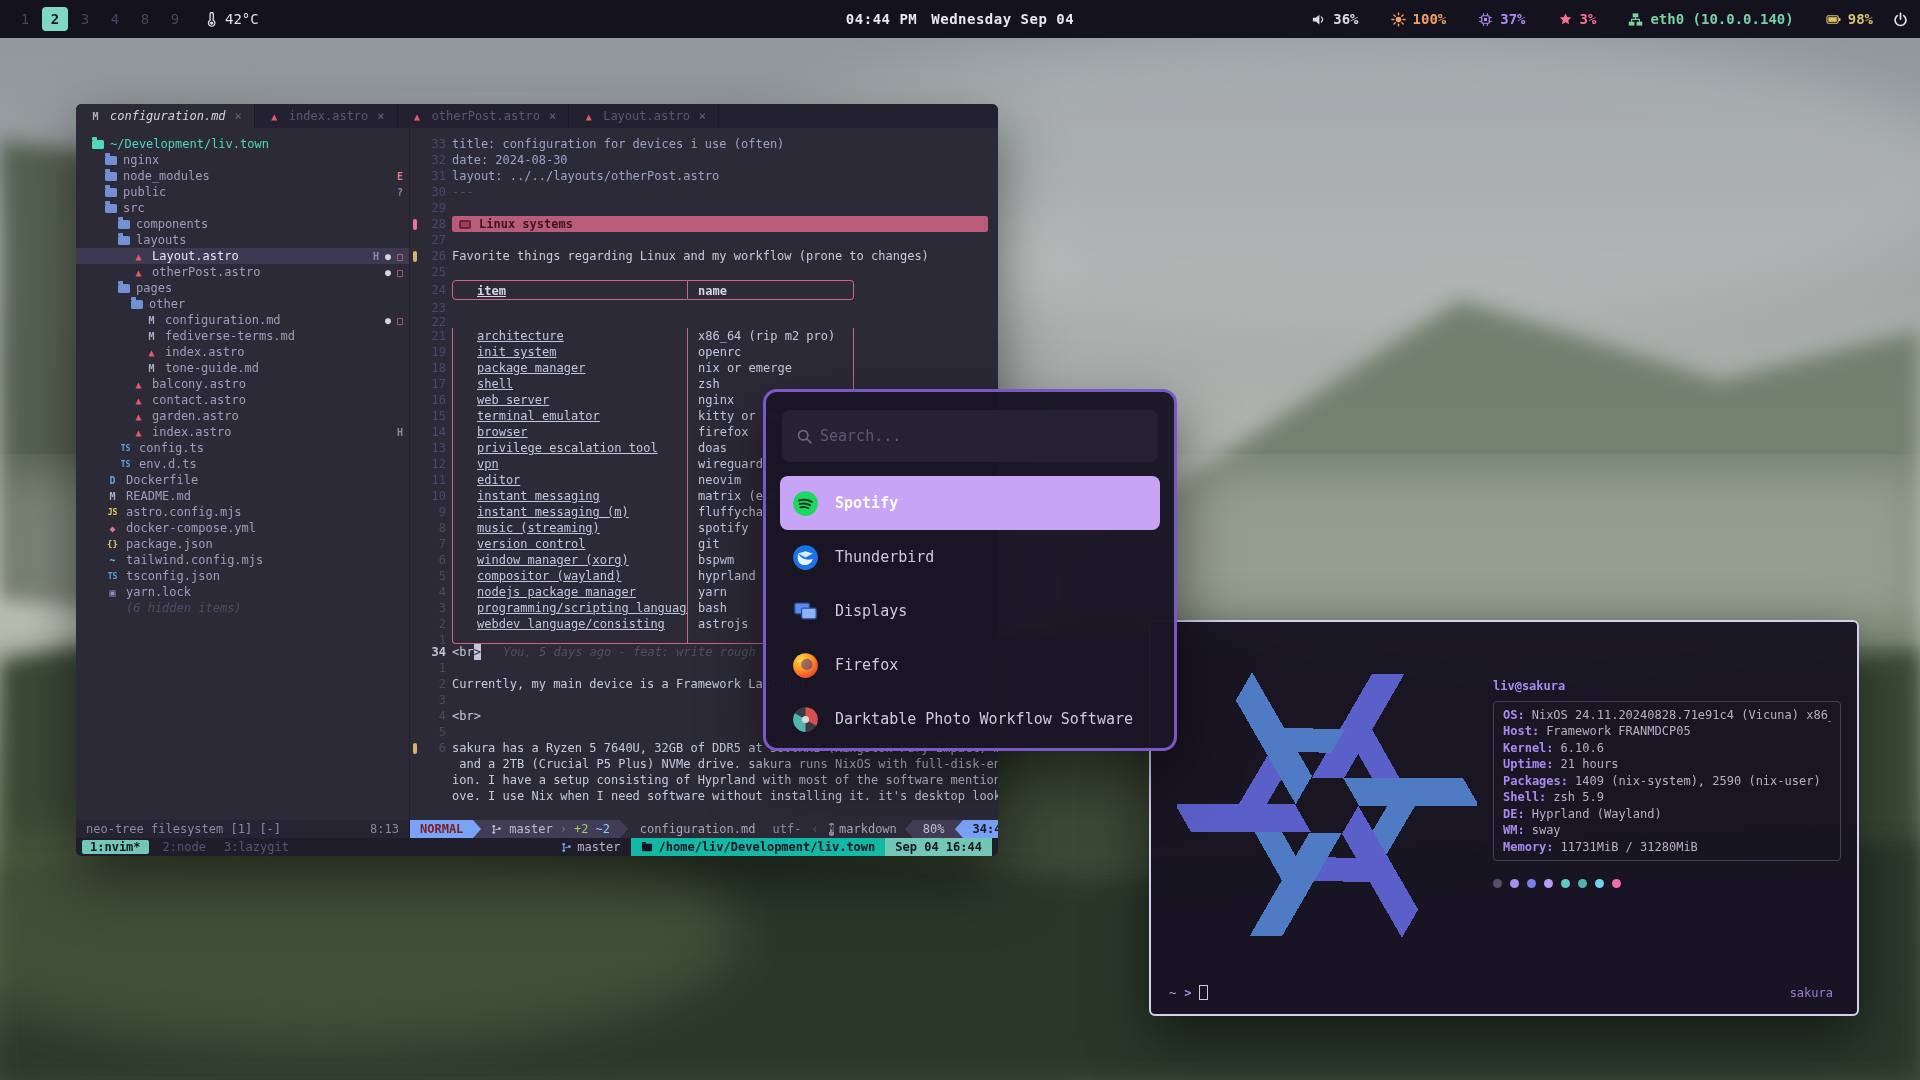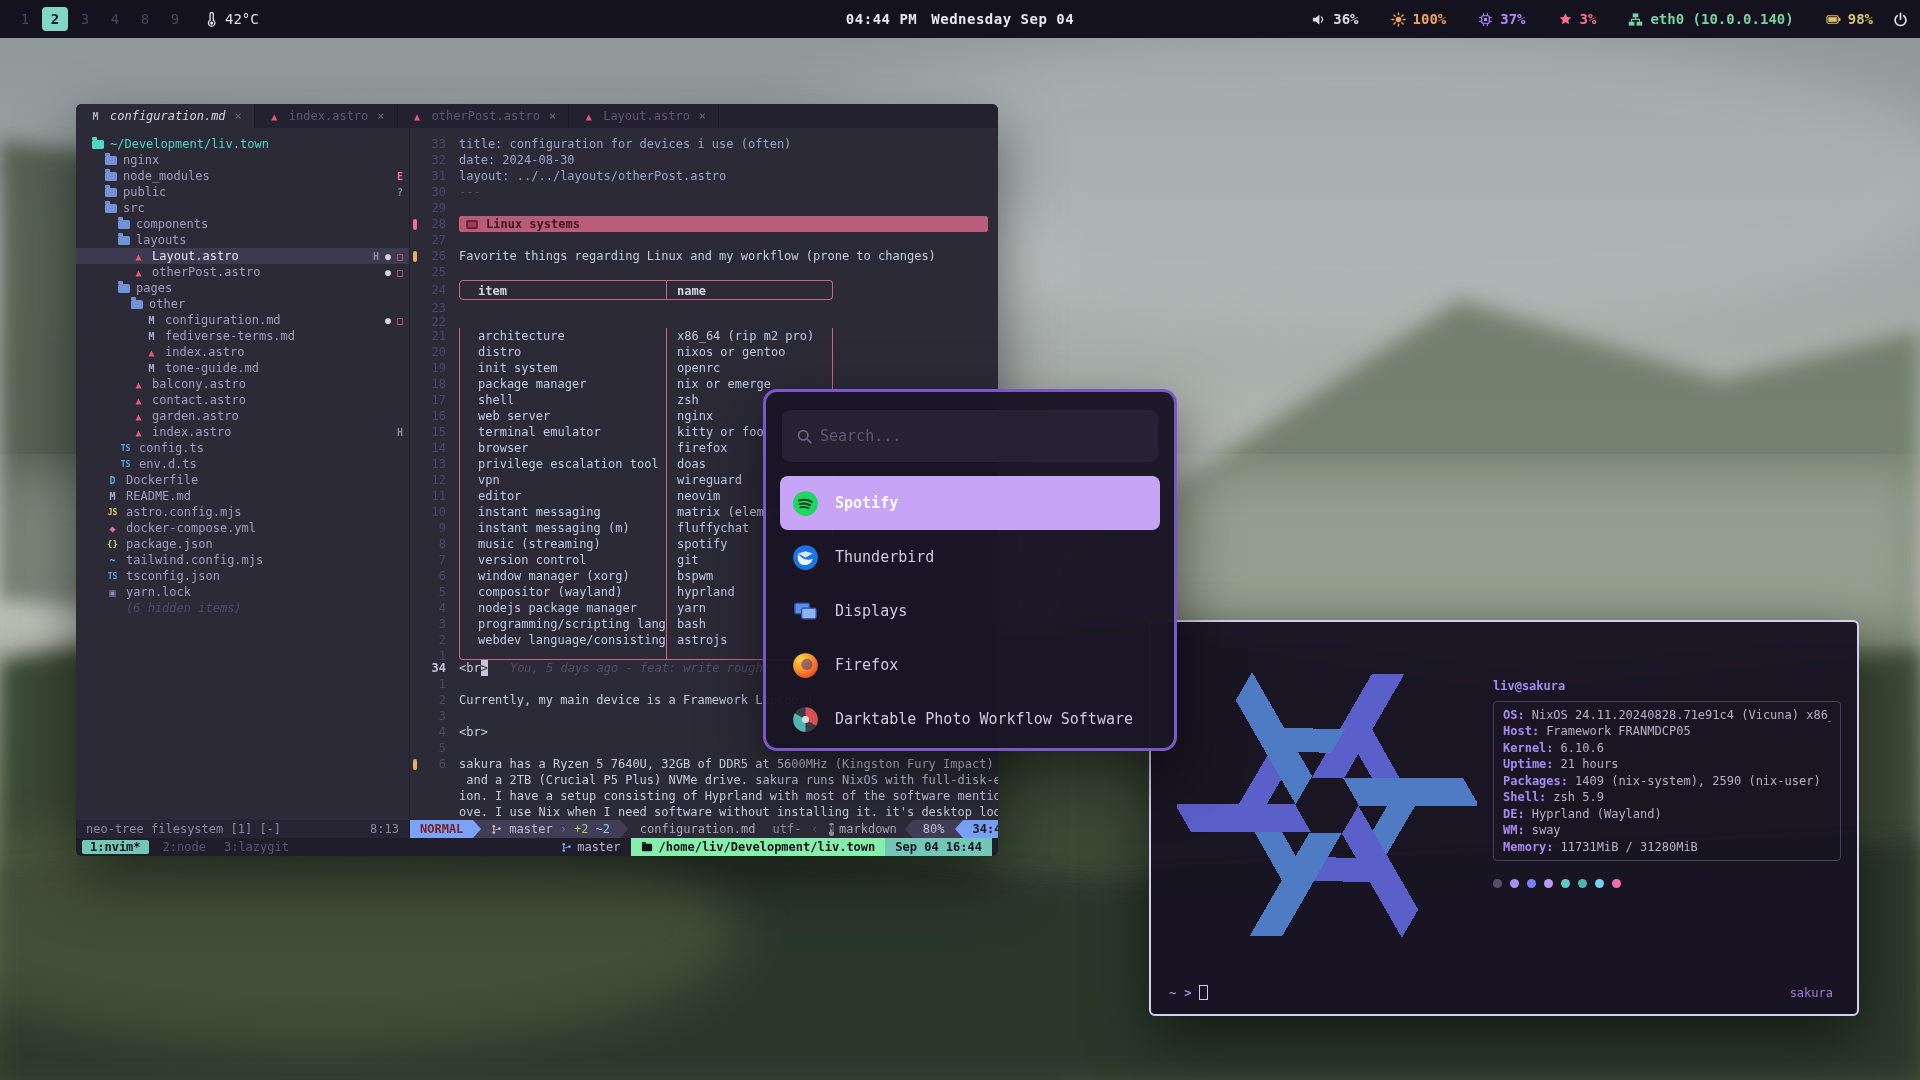--- a/index.html
+++ b/index.html
@@ -55,30 +55,30 @@
 
   
   .bufarea{flex:1;min-width:0;padding-top:8px;overflow:hidden;background:#2d2a38;}
   .bl{display:flex;height:16px;line-height:16px;align-items:stretch;white-space:pre;}
   .bl-thead{height:20px;line-height:20px;}
   .bl-tgap{height:14px;}
   .bl-tbot{height:12px;}
   .sign{width:10px;flex:none;display:flex;align-items:center;justify-content:center;}
   .sign-pink::before{content:"";width:4px;height:11px;background:#f0709a;border-radius:2px;}
   .sign-yellow::before{content:"";width:4px;height:11px;background:#e0af68;border-radius:2px;}
-  .lnum{width:26px;flex:none;text-align:right;color:#4c4764;margin-right:13px;}
+  .lnum{width:26px;flex:none;text-align:right;color:#4c4764;margin-right:6px;}
   .lnum.cur{color:#c8c3dc;font-weight:bold;}
   .lc{flex:1;min-width:0;overflow:hidden;display:flex;align-items:stretch;color:#c3c8e0;}
   .lc.fm{color:#9aa3c8;}
   .lc.dim{color:#565066;}
   .lc.body{color:#c6cbe2;}
   .hbar{display:inline-flex;align-items:center;gap:8px;width:calc(100% - 10px);background:#b95c79;
     color:#40141f;font-weight:bold;border-radius:2px;padding:0 7px;}
   .hico{width:12px;height:9px;border:2px solid #6d2436;border-radius:2px;background:#9c4058;flex:none;}
-  .tr .tc1{width:208px;flex:none;padding-left:18px;border-left:1px solid #cf6585;border-right:1px solid #cf6585;overflow:hidden;}
+  .tr .tc1{width:236px;flex:none;padding-left:24px;border-left:1px solid #cf6585;border-right:1px solid #cf6585;overflow:hidden;text-decoration:underline;}
   .tr .tc2{width:166px;flex:none;padding-left:10px;border-right:1px solid #cf6585;overflow:hidden;}
   .bl-thead .tc1{border:1px solid #cf6585;border-radius:4px 0 0 4px;font-weight:bold;color:#d3d7ea;}
   .bl-thead .tc2{border:1px solid #cf6585;border-left:none;border-radius:0 4px 4px 0;font-weight:bold;color:#d3d7ea;}
   .bl-tbot .tc1{border-bottom:1px solid #cf6585;border-bottom-left-radius:4px;}
   .bl-tbot .tc2{border-bottom:1px solid #cf6585;border-bottom-right-radius:4px;}
   .cblock{background:#c8c3dc;color:#2d2a38;}
   .blame{color:#534e63;font-style:italic;margin-left:22px;}
 
   
   .statusrow{height:18px;flex:none;display:flex;font-size:12px;line-height:18px;}
@@ -109,21 +109,21 @@
   .seg.prog{background:#413d56;color:#c5c0d8;}
   .seg.pos{background:#7aa2f7;color:#1b1926;font-weight:bold;}
 
   
   .tmuxbar{height:18px;flex:none;background:#201d2b;display:flex;align-items:center;font-size:12px;padding:0 6px;}
   .tml{display:flex;align-items:center;gap:10px;}
   .twin{color:#5a5570;padding:0 4px;cursor:pointer;}
   .twin.on{background:#73c7b7;color:#16141f;font-weight:bold;border-radius:2px;padding:0 8px;text-align:right;}
   .tmr{margin-left:auto;display:flex;align-items:center;height:100%;}
   .tbr{color:#b8b2cc;margin:0 10px 0 5px;}
-  .tpath{background:#86efac;color:#16141f;height:100%;display:flex;align-items:center;gap:6px;padding:0 10px;font-weight:bold;}
+  .tpath{background:#14b8a6;color:#16141f;height:100%;display:flex;align-items:center;gap:6px;padding:0 10px;font-weight:bold;}
   .tpath .fold{color:#16141f;}
   .tdate{background:#73c7b7;color:#16141f;height:100%;display:flex;align-items:center;padding:0 10px;font-weight:bold;}
 
   
   #launcher{left:763px;top:389px;width:414px;height:362px;background:rgba(25,21,37,.98);
     border:3px solid #7a58c8;border-radius:14px;z-index:40;overflow:hidden;color:#d0cade;}
   .searchbox{margin:18px 16px 10px 16px;height:52px;background:#272134;border-radius:8px;
     display:flex;align-items:center;padding:0 14px;gap:7px;}
   .sicon{display:inline-flex;width:17px;height:17px;}
   .sicon svg{width:17px;height:17px;}
@@ -584,21 +584,20 @@
           <div class="bl bl-text"><span class="sign"></span><span class="lnum">30</span><span class="lc dim">---</span></div>
           <div class="bl bl-blank"><span class="sign"></span><span class="lnum">29</span><span class="lc"></span></div>
           <div class="bl bl-heading"><span class="sign sign-pink"></span><span class="lnum">28</span><span class="lc"><span class="hbar"><span class="hico"></span><span class="htxt">Linux systems</span></span></span></div>
           <div class="bl bl-blank"><span class="sign"></span><span class="lnum">27</span><span class="lc"></span></div>
           <div class="bl bl-text"><span class="sign sign-yellow"></span><span class="lnum">26</span><span class="lc body">Favorite things regarding Linux and my workflow (prone to changes)</span></div>
           <div class="bl bl-blank"><span class="sign"></span><span class="lnum">25</span><span class="lc"></span></div>
           <div class="bl bl-thead"><span class="sign"></span><span class="lnum">24</span><span class="lc tr"><span class="tc1">item</span><span class="tc2">name</span></span></div>
           <div class="bl bl-tgap"><span class="sign"></span><span class="lnum">23</span><span class="lc"></span></div>
           <div class="bl bl-tgap"><span class="sign"></span><span class="lnum">22</span><span class="lc"></span></div>
           <div class="bl bl-trow"><span class="sign"></span><span class="lnum">21</span><span class="lc tr"><span class="tc1">architecture</span><span class="tc2">x86_64 (rip m2 pro)</span></span></div>
-          <div class="bl bl-trow"><span class="sign"></span><span class="lnum">20</span><span class="lc tr"><span class="tc1">distro</span><span class="tc2">nixos or gentoo</span></span></div>
           <div class="bl bl-trow"><span class="sign"></span><span class="lnum">19</span><span class="lc tr"><span class="tc1">init system</span><span class="tc2">openrc</span></span></div>
           <div class="bl bl-trow"><span class="sign"></span><span class="lnum">18</span><span class="lc tr"><span class="tc1">package manager</span><span class="tc2">nix or emerge</span></span></div>
           <div class="bl bl-trow"><span class="sign"></span><span class="lnum">17</span><span class="lc tr"><span class="tc1">shell</span><span class="tc2">zsh</span></span></div>
           <div class="bl bl-trow"><span class="sign"></span><span class="lnum">16</span><span class="lc tr"><span class="tc1">web server</span><span class="tc2">nginx</span></span></div>
           <div class="bl bl-trow"><span class="sign"></span><span class="lnum">15</span><span class="lc tr"><span class="tc1">terminal emulator</span><span class="tc2">kitty or foot</span></span></div>
           <div class="bl bl-trow"><span class="sign"></span><span class="lnum">14</span><span class="lc tr"><span class="tc1">browser</span><span class="tc2">firefox</span></span></div>
           <div class="bl bl-trow"><span class="sign"></span><span class="lnum">13</span><span class="lc tr"><span class="tc1">privilege escalation tool</span><span class="tc2">doas</span></span></div>
           <div class="bl bl-trow"><span class="sign"></span><span class="lnum">12</span><span class="lc tr"><span class="tc1">vpn</span><span class="tc2">wireguard</span></span></div>
           <div class="bl bl-trow"><span class="sign"></span><span class="lnum">11</span><span class="lc tr"><span class="tc1">editor</span><span class="tc2">neovim</span></span></div>
           <div class="bl bl-trow"><span class="sign"></span><span class="lnum">10</span><span class="lc tr"><span class="tc1">instant messaging</span><span class="tc2">matrix (element</span></span></div>

